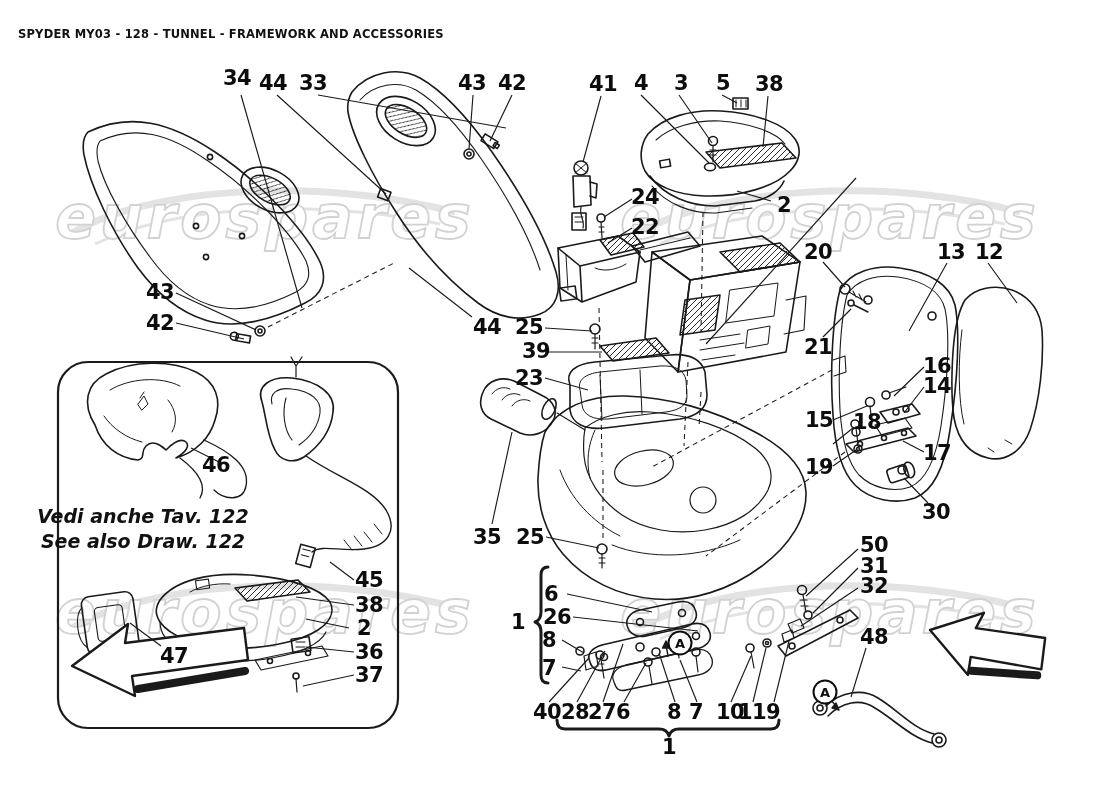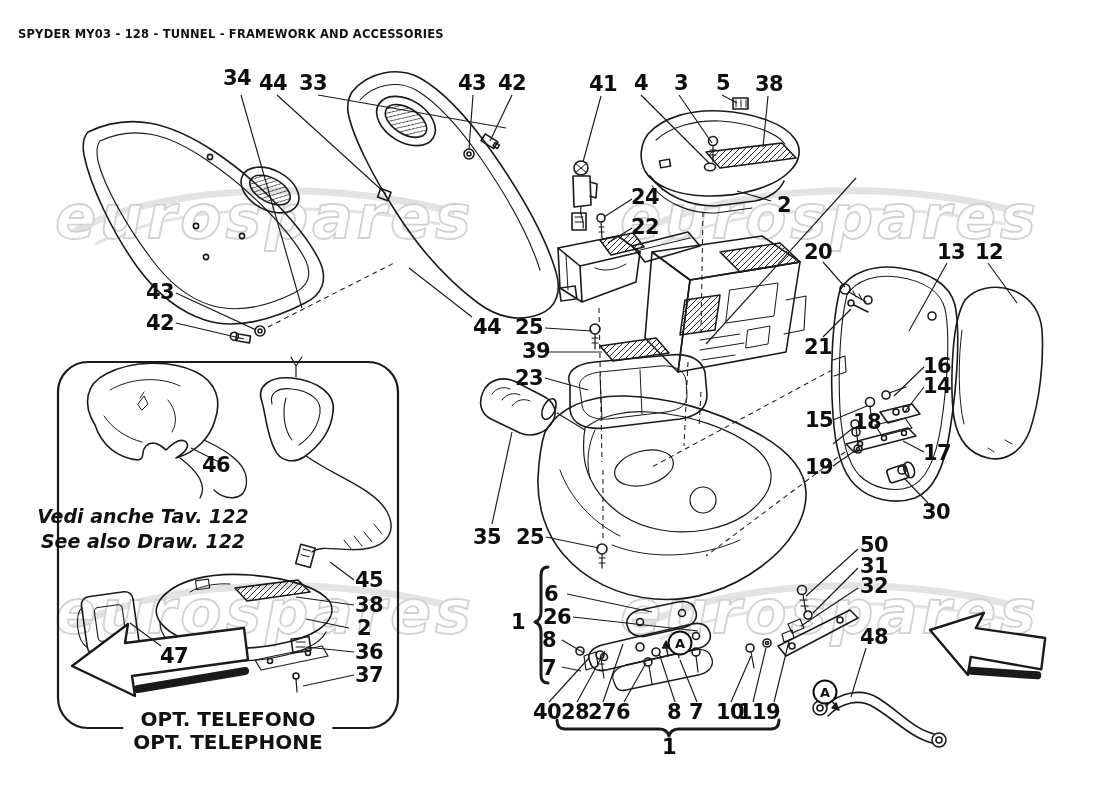--- a/index.html
+++ b/index.html
@@ -409,18 +409,14 @@
 
   <div id="marker-layer">
       <div class="marker" style="left: 680px; top: 643px;">A</div>
       <div class="marker" style="left: 825px; top: 692px;">A</div>
     </div>
 
   <div class="note" style="left:143px;top:529px;font-size:19px;">
     <span>Vedi anche Tav. 122</span>
     <span>See also Draw. 122</span>
   </div>
-  <div class="note note-opt" style="left:228px;top:731px;">
-    <span>OPT. TELEFONO</span>
-    <span>OPT. TELEPHONE</span>
-  </div>
 
 </div>
 
 </body></html>

